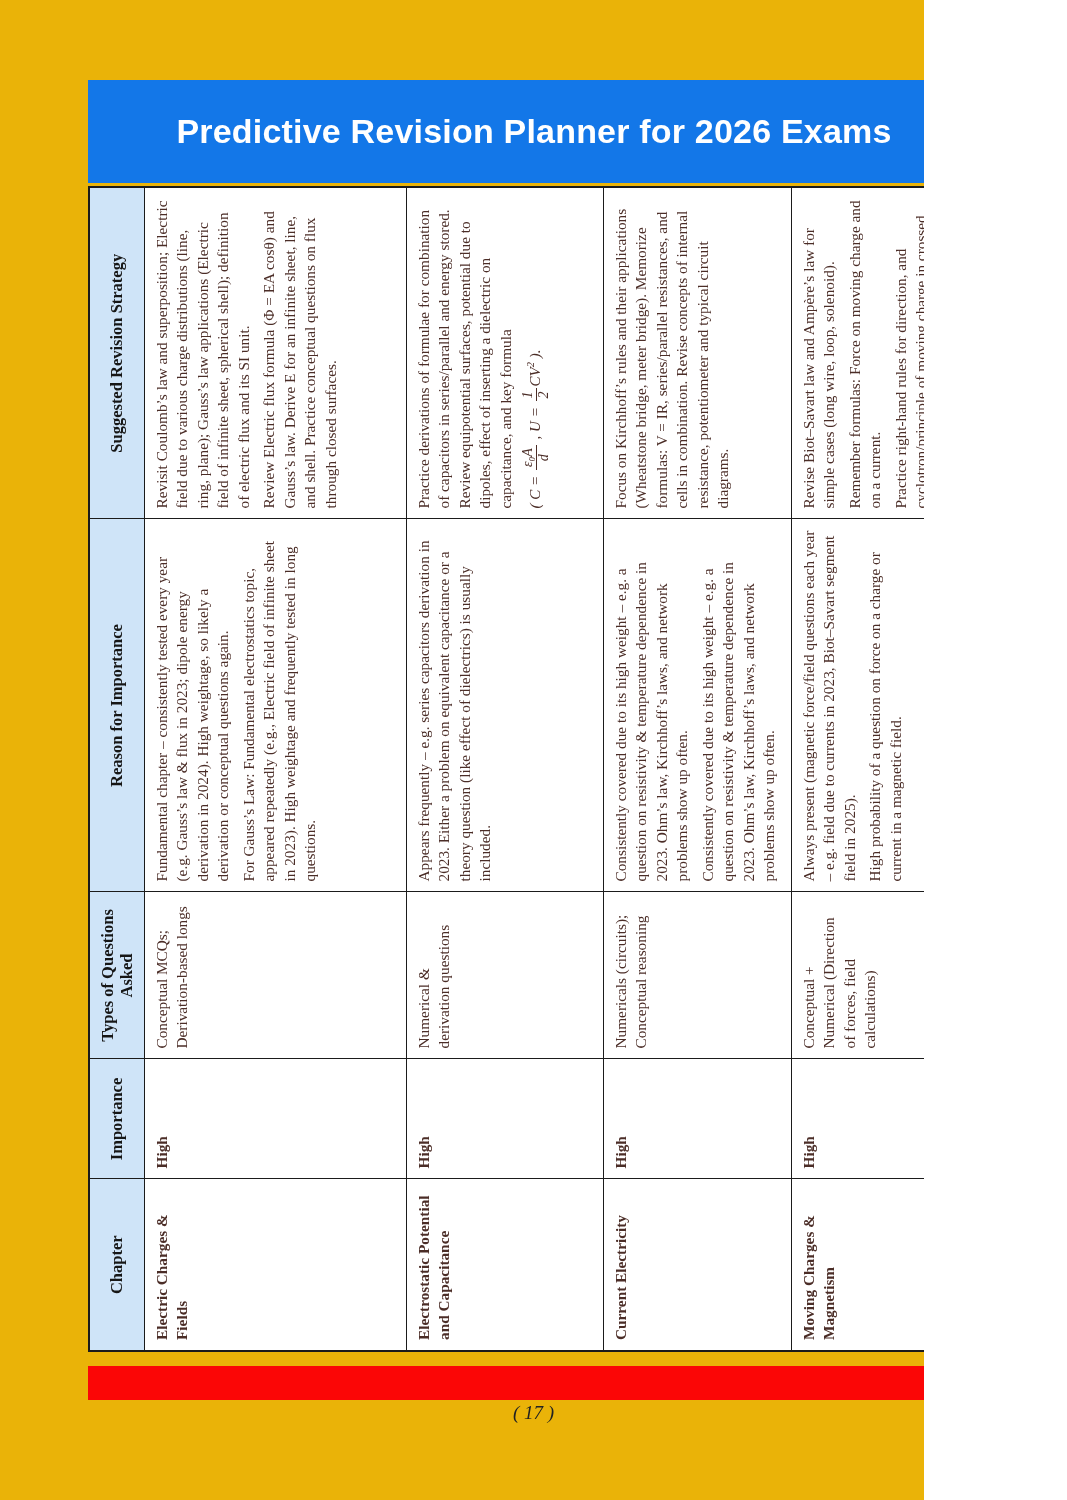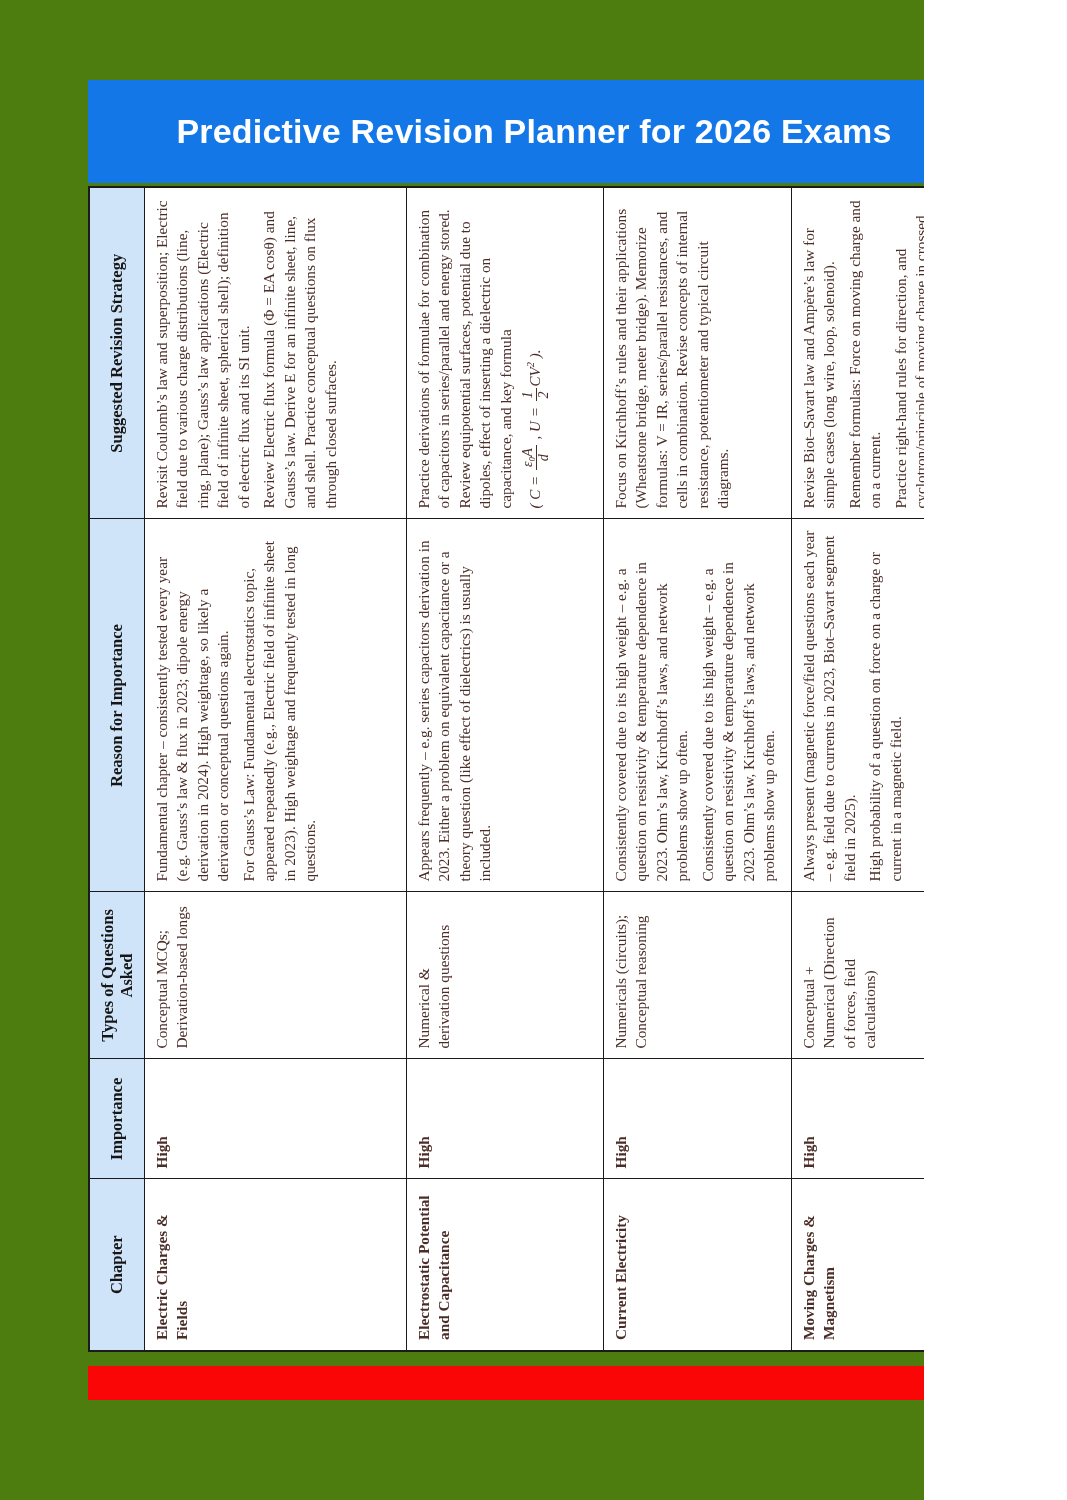--- a/index.html
+++ b/index.html
@@ -1,18 +1,18 @@
 <!DOCTYPE html>
 <html><head>
 <meta charset="utf-8">
 <style>
   html, body { margin:0; padding:0; background:#ffffff; }
   .page {
     position:relative; width:924px; height:1500px;
-    background:#4d7c0f; overflow:hidden;
+    background:#eab308; overflow:hidden;
     font-family:"Liberation Serif", serif;
   }
   
   .banner {
     position:absolute; left:88px; top:80px; width:892px; height:103px;
     background:#1377e8; display:flex; align-items:center; justify-content:center;
   }
   .banner .title {
     font-family:"Liberation Sans", sans-serif; font-weight:bold;
     font-size:34px; color:#ffffff; letter-spacing:0.2px; white-space:nowrap;
@@ -148,14 +148,15 @@
           <p>Revise Biot–Savart law and Ampère’s law for simple cases (long wire, loop, solenoid).</p>
           <p>Remember formulas: Force on moving charge and on a current.</p>
           <p>Practice right-hand rules for direction, and cyclotron/principle of moving charge in crossed fields.</p>
         </td>
       </tr>
     </tbody>
       </table>
   </div>
 
   <div class="red-bar"></div>
+  <div class="page-num">( 17 )</div>
 
 </div>
 
 </body></html>

